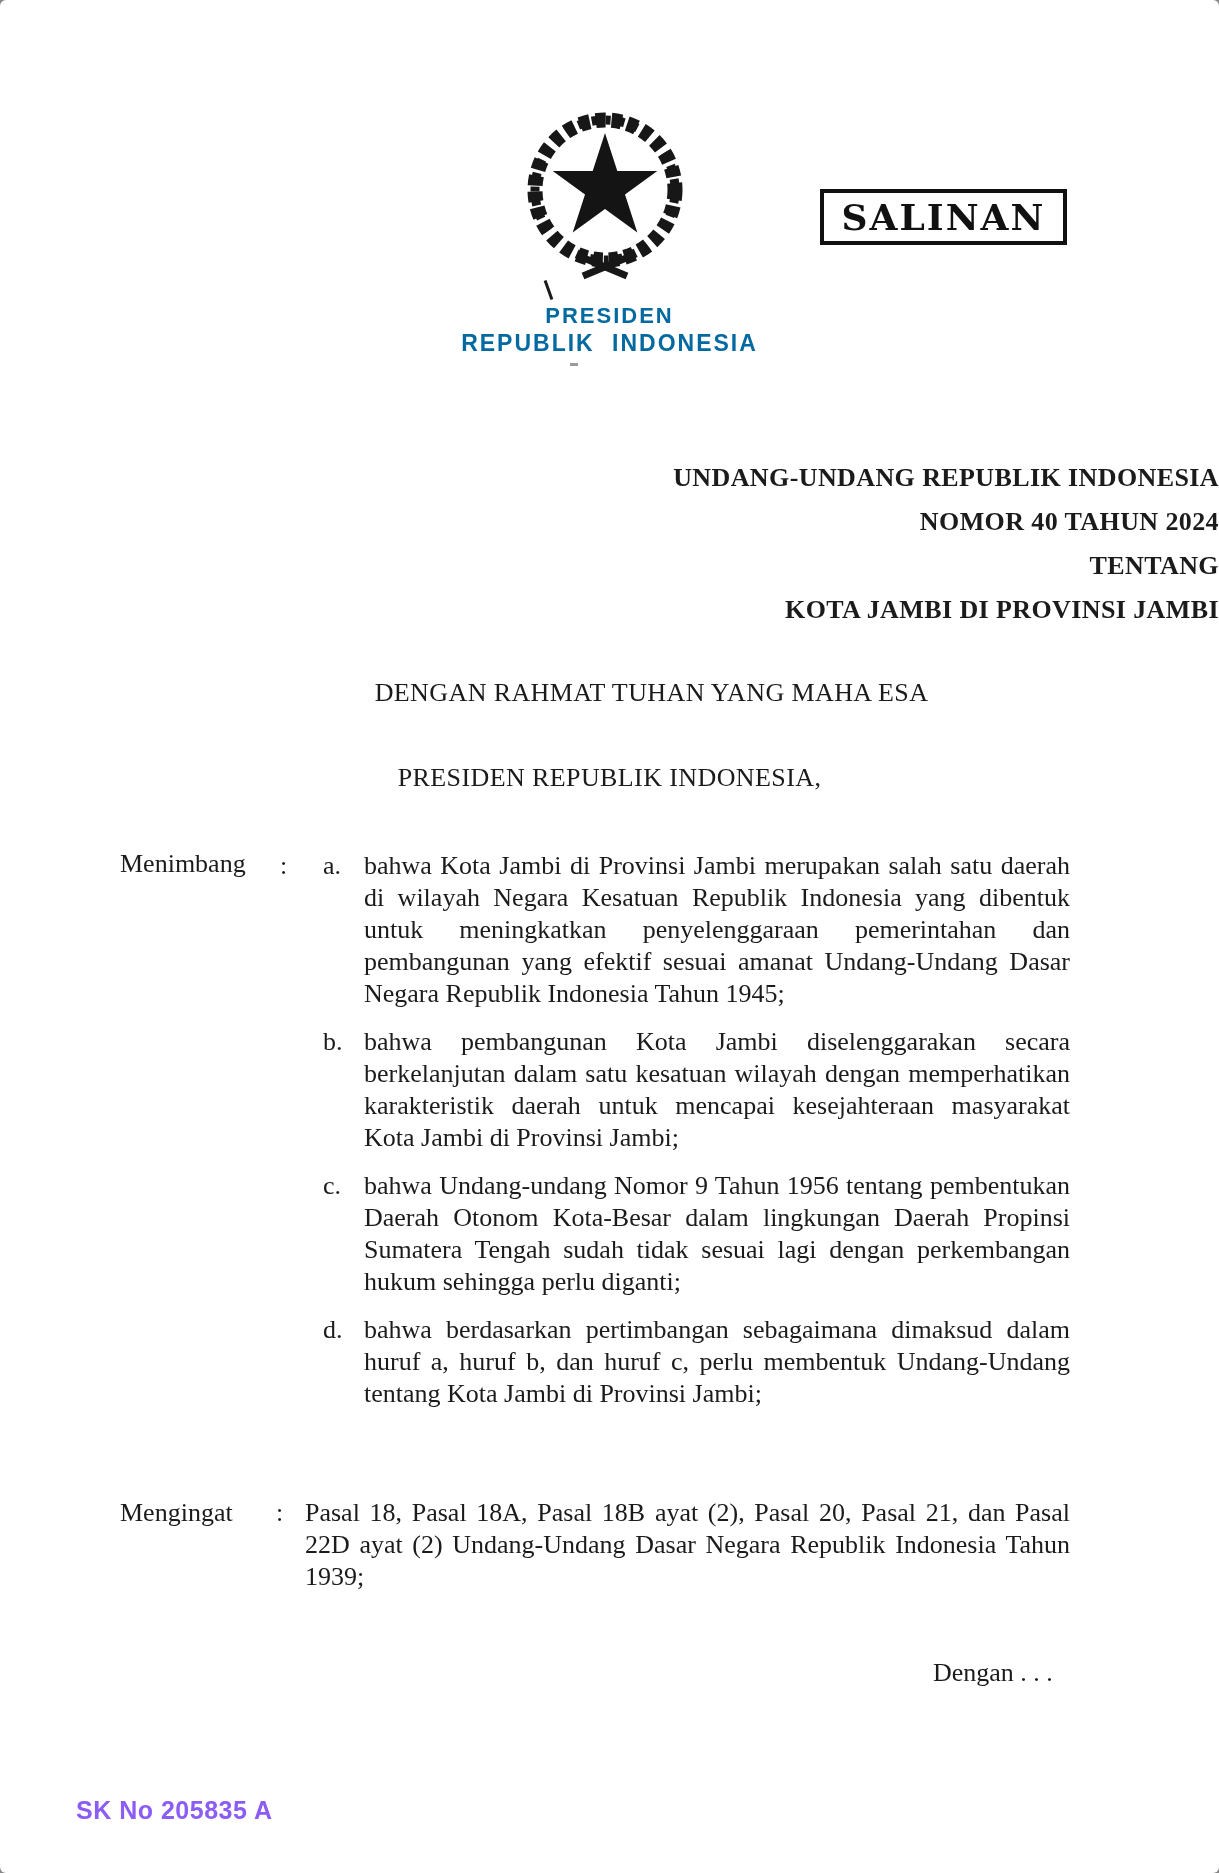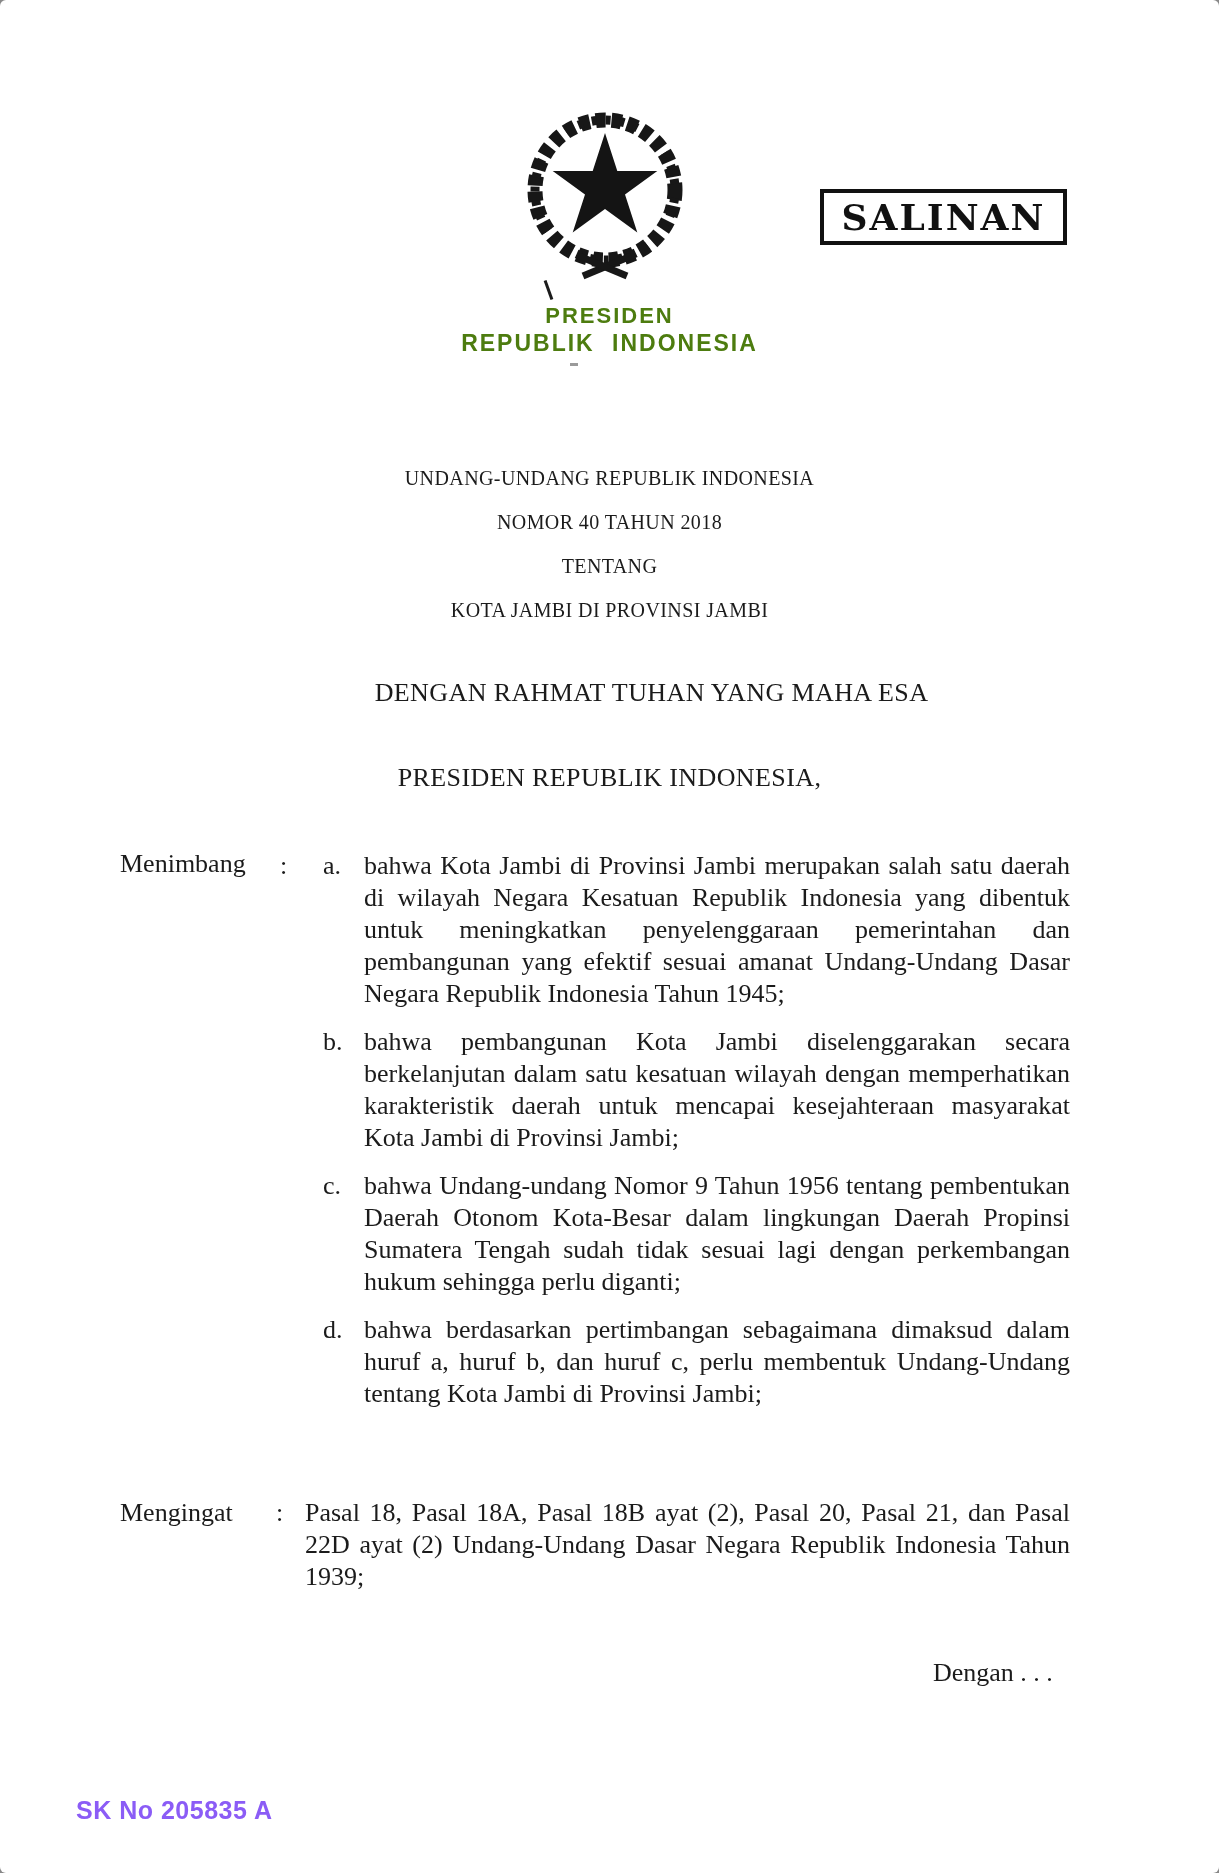--- a/index.html
+++ b/index.html
@@ -16,36 +16,36 @@
   
   .emblem { position:absolute; left:505px; top:98px; width:200px; height:200px; }
   .scan-mark {
     position:absolute; left:547px; top:280px; width:3px; height:20px;
     background:#1b1b1b; transform:rotate(-20deg);
   }
   .letterhead {
     position:absolute; left:0; top:303px; width:1219px;
     text-align:center;
     font-family:"Liberation Sans","DejaVu Sans",sans-serif;
-    font-weight:bold; color:#4d7c0f;
+    font-weight:bold; color:#0369a1;
   }
   .letterhead .lh1 { font-size:22px; letter-spacing:2px; line-height:26px; }
   .letterhead .lh2 { font-size:23px; letter-spacing:2px; word-spacing:9px; line-height:28px; }
   .speck { position:absolute; left:570px; top:363px; width:8px; height:3px; background:#9a9a9a; }
   .salinan-box {
     position:absolute; left:820px; top:189px; width:247px; height:56px;
     border:4px solid #111; box-sizing:border-box;
     display:flex; align-items:center; justify-content:center;
     font-family:"DejaVu Serif","Liberation Serif",serif;
     font-weight:bold; font-size:36px; letter-spacing:2px; color:#111;
   }
   
   .title-block {
     position:absolute; left:0; top:456px; width:1219px;
-    text-align:center; font-size:20px; letter-spacing:0.4px;
+    text-align:right; font-size:26px; letter-spacing:0.4px;font-weight:bold;
   }
   .title-block div { line-height:44px; }
   .invocation {
     position:absolute; left:0; top:678px; width:1219px;
     text-align:center; font-size:26px; letter-spacing:0.4px;padding-left:42px;
   }
   .enacting {
     position:absolute; left:0; top:763px; width:1219px;
     text-align:center; font-size:26px; letter-spacing:0.4px;
   }
@@ -93,21 +93,21 @@
   </div>
 
   <div class="letterhead">
     <div class="lh1">PRESIDEN</div>
     <div class="lh2">REPUBLIK INDONESIA</div>
   </div>
   <div class="speck"></div>
 
   <div class="title-block">
     <div>UNDANG-UNDANG REPUBLIK INDONESIA</div>
-    <div>NOMOR 40 TAHUN 2018</div>
+    <div>NOMOR 40 TAHUN 2024</div>
     <div>TENTANG</div>
     <div>KOTA JAMBI DI PROVINSI JAMBI</div>
   </div>
 
   <div class="invocation">DENGAN RAHMAT TUHAN YANG MAHA ESA</div>
   <div class="enacting">PRESIDEN REPUBLIK INDONESIA,</div>
 
   <div class="label-col menimbang-label">Menimbang</div>
   <div class="label-col menimbang-colon">:</div>
   <div class="menimbang-items">

